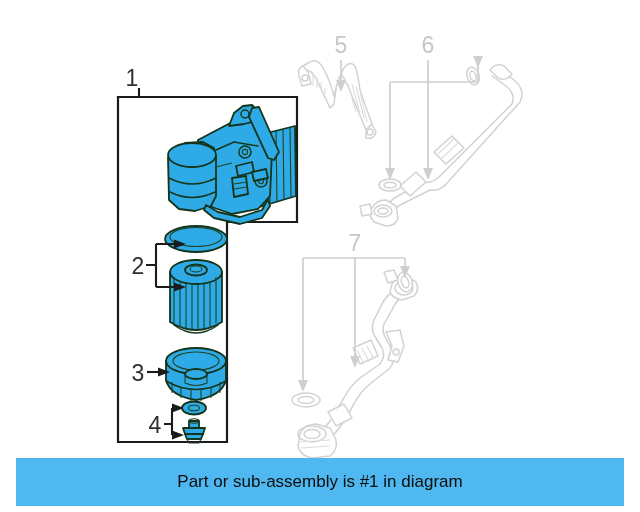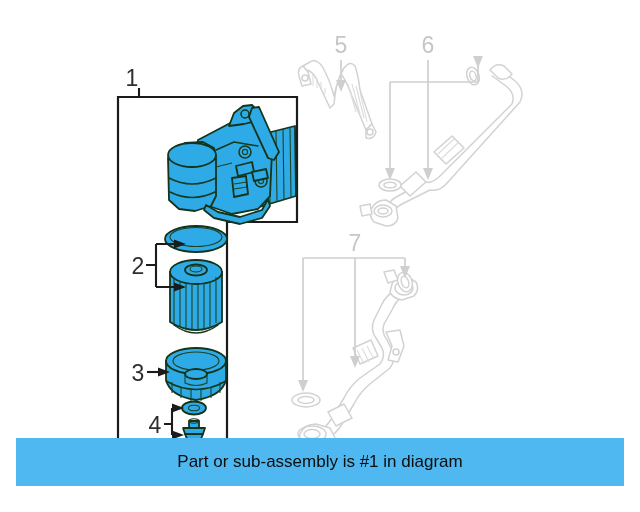--- a/index.html
+++ b/index.html
@@ -90,21 +90,21 @@
     stroke-linecap: round;
   }
   .dim-hatch {
     fill: none;
     stroke: #dcdcdc;
     stroke-width: 1.1;
   }
   #footer-banner {
     position: absolute;
     left: 16px;
-    top: 438px;
+    top: 458px;
     width: 608px;
     height: 48px;
     background: #4fb8f0;
     display: flex;
     flex-direction: column;
     align-items: center;
     justify-content: center;
     box-sizing: border-box;
   }
   .banner-line {

